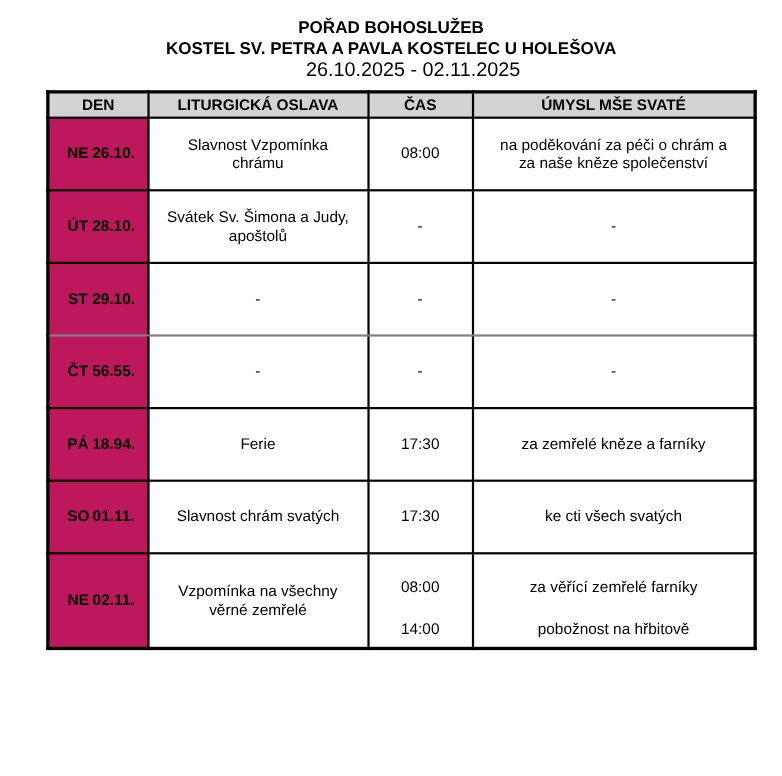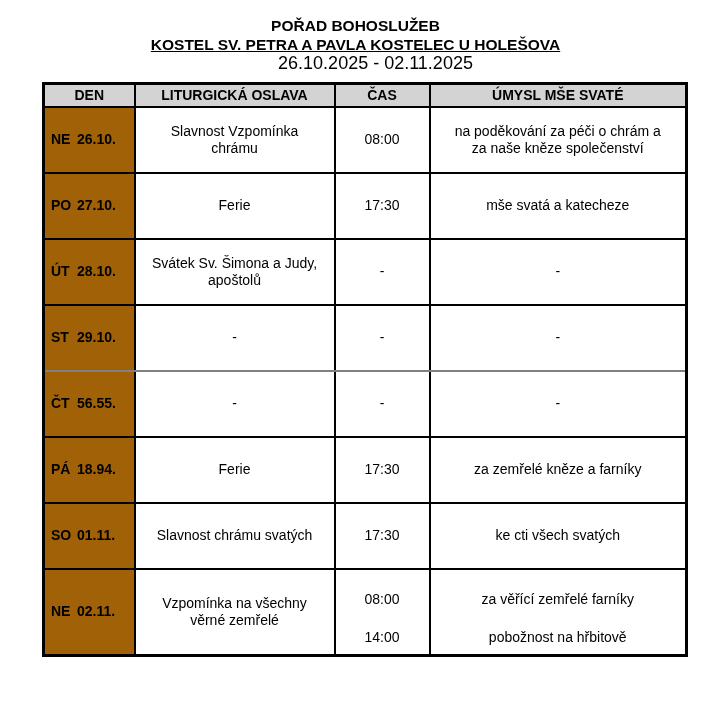--- a/index.html
+++ b/index.html
@@ -4,21 +4,21 @@
 <style>
   * { margin: 0; padding: 0; box-sizing: border-box; }
   html, body {
     width: 711px; height: 705px;
     background: #ffffff;
     color: #000000;
     font-family: "Liberation Sans", sans-serif;
   }
   .titles { text-align: center; padding-top: 16px; }
   .title-main  { font-size: 15.5px; font-weight: bold; line-height: 19px; }
-  .title-sub   { font-size: 15.5px; font-weight: bold; line-height: 19px; text-decoration: underline; }
+  .title-sub   { font-size: 15.5px; font-weight: bold; line-height: 19px; }
   .title-date  { font-size: 18px;   font-weight: normal; line-height: 19px; padding-left: 40px; }
 
   table.schedule {
     border-collapse: collapse;
     table-layout: fixed;
     width: 643px;
     margin: 9px 0 0 42px;
     border: 3px solid #000;
   }
   col.c-day  { width: 91px; }
@@ -42,23 +42,23 @@
 
   td {
     font-size: 14px;
     text-align: center;
     vertical-align: middle;
     padding: 2px 4px;
     line-height: 17px;
   }
 
   td.day {
-    background: #a16207;
+    background: #be185d;
     font-weight: bold;
-    text-align: left;
+    text-align: center;
     padding-left: 6px;
     white-space: nowrap;
   }
   td.day .day-abbr { display: inline-block; min-width: 26px; }
 
   .prewrap { white-space: pre-line; }
 
   
   tr.pb-above td { border-bottom-color: #808080; }
   tr.pb-below td { border-top-color: #808080; }
@@ -99,26 +99,20 @@
   <tbody>
     <tr>
       <td class="day"><span class="day-abbr">NE</span><span>26.10.</span></td>
       <td class="prewrap">Slavnost Vzpomínka
 chrámu</td>
       <td>08:00</td>
       <td class="prewrap">na poděkování za péči o chrám a
 za naše kněze společenství</td>
     </tr>
     <tr>
-      <td class="day"><span class="day-abbr">PO</span><span>27.10.</span></td>
-      <td>Ferie</td>
-      <td>17:30</td>
-      <td>mše svatá a katecheze</td>
-    </tr>
-    <tr>
       <td class="day"><span class="day-abbr">ÚT</span><span>28.10.</span></td>
       <td class="prewrap">Svátek Sv. Šimona a Judy,
 apoštolů</td>
       <td>-</td>
       <td>-</td>
     </tr>
     <tr class="pb-above">
       <td class="day"><span class="day-abbr">ST</span><span>29.10.</span></td>
       <td>-</td>
       <td>-</td>
@@ -131,21 +125,21 @@
       <td>-</td>
     </tr>
     <tr>
       <td class="day"><span class="day-abbr">PÁ</span><span>18.94.</span></td>
       <td>Ferie</td>
       <td>17:30</td>
       <td>za zemřelé kněze a farníky</td>
     </tr>
     <tr>
       <td class="day"><span class="day-abbr">SO</span><span>01.11.</span></td>
-      <td>Slavnost chrámu svatých</td>
+      <td>Slavnost chrám svatých</td>
       <td>17:30</td>
       <td>ke cti všech svatých</td>
     </tr>
     <tr class="row-last">
       <td class="day"><span class="day-abbr">NE</span><span>02.11.</span></td>
       <td class="prewrap">Vzpomínka na všechny
 věrné zemřelé</td>
       <td class="stack">
         <div class="stack-wrap">
           <div>08:00</div>

